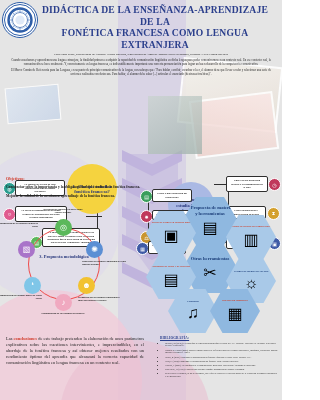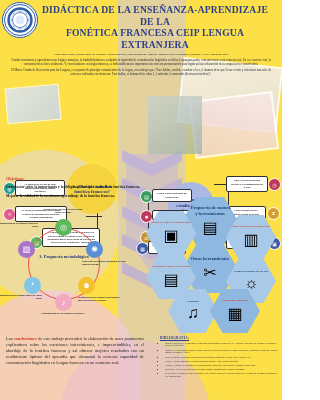--- a/index.html
+++ b/index.html
@@ -2,21 +2,21 @@
 <html><head>
 <meta charset="utf-8">
 <style>
   html,body{margin:0;padding:0;}
   body{
     width:282px;height:400px;overflow:hidden;
     background:#ffffff;
     font-family:"Liberation Serif", serif;
     position:relative;
   }
-  #poster{position:absolute;inset:0;overflow:hidden;background:#fde047;}
+  #poster{position:absolute;inset:0;overflow:hidden;background:#e5e5e5;}
 
   
   .bg-layer{position:absolute;inset:0;pointer-events:none;z-index:0;}
   .chevron-band{
     position:absolute;left:118px;top:0;width:68px;height:400px;
     background:#cfc6e6;opacity:.55;
   }
   .chev{
     position:absolute;width:60px;height:26px;background:#b7aada;opacity:.75;
     clip-path:polygon(0 0,50% 55%,100% 0,100% 42%,50% 100%,0 42%);
@@ -193,21 +193,21 @@
           <line x1="9" y1="9" x2="11.8" y2="11.8"></line>
             <line x1="22.2" y1="22.2" x2="25" y2="25"></line>
           <line x1="25" y1="9" x2="22.2" y2="11.8"></line>
             <line x1="11.8" y1="22.2" x2="9" y2="25"></line>
         </g>
         <circle cx="17" cy="17" r="4.6" fill="#dfe9f7"></circle>
       </svg>
     </div>
     <div class="title">
       <div>DIDÁCTICA DE LA ENSEÑANZA-APRENDIZAJE DE LA</div>
-      <div>FONÉTICA FRANCESA CEIP LENGUA EXTRANJERA</div>
+      <div>FONÉTICA FRANCESA COMO LENGUA EXTRANJERA</div>
     </div>
     <div class="authors">Celia Sanz Pérez, Universidad de Almería. Syrine Dorsaad, Universidad de Almería. Ignacio Nieto Fernández, Docente. CEIP Virgen del Mar</div>
     <div class="abstract">Cuando enseñamos y aprendemos una lengua extranjera, la finalidad primera es adquirir la capacidad de comunicación lingüística en dicha lengua para poder comunicarnos en un contexto real. En ese contexto real, la comunicación se hace oralmente. Y, concretamente en lengua francesa, es indiscutiblemente importante una correcta pronunciación para lograr un buen desarrollo de la competencia comunicativa.</div>
     <div class="abstract">El Marco Común de Referencia para las Lenguas, en su punto de principio comunicativo de la lengua, nos subraya que: "Para hablar, escribir, escuchar o leer, el alumno tiene que llevar a cabo y relacionar una serie de acciones realizadas con destrezas. Para hablar, el alumno debe saber [...] articular el enunciado (destrezas fonéticas)".</div>
   </div>
 
   <div class="zone">
     <div class="connector" style="left:80px;top:113px;width:22px;height:.6px;z-index:4"></div>
     <div class="connector" style="left:86px;top:140px;width:16px;height:.6px;z-index:4"></div>
     <div class="connector" style="left:97px;top:131px;width:.6px;height:34px;z-index:4"></div>

